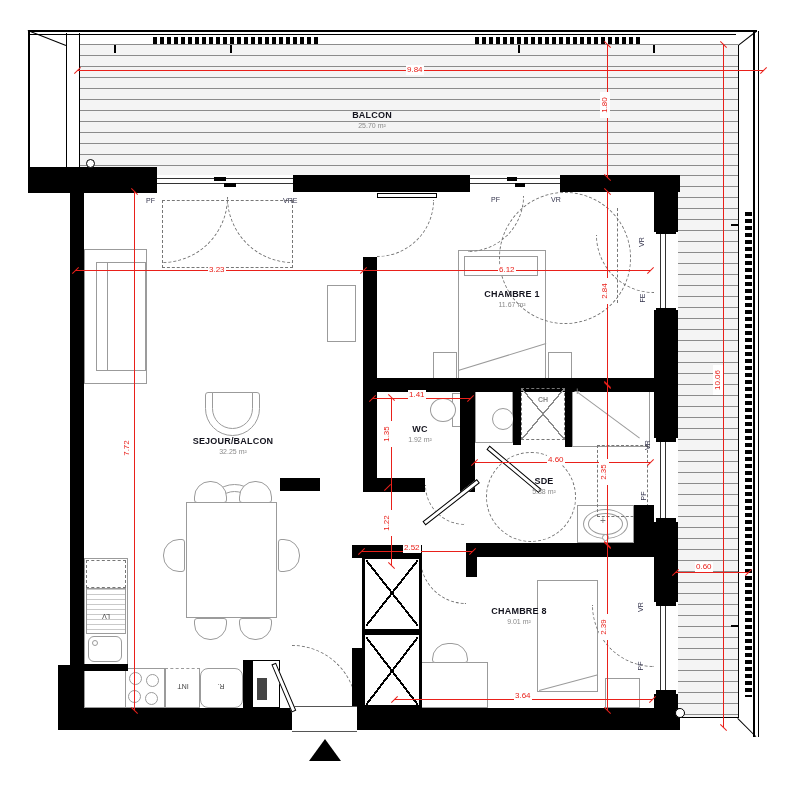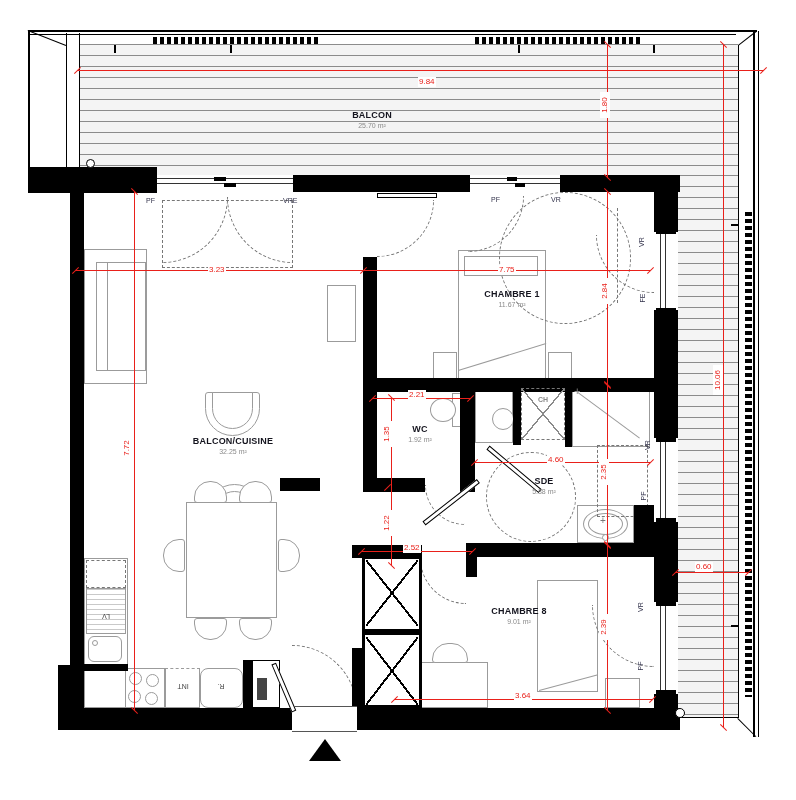--- a/index.html
+++ b/index.html
@@ -213,47 +213,47 @@
   <div class="fg" style="left:433px;top:352px;width:24px;height:30px;"></div>
   <div class="fg" style="left:548px;top:352px;width:24px;height:30px;"></div>
 
   <div class="fg" style="left:537px;top:580px;width:61px;height:112px;"></div>
   <div class="ln" style="left:539px;top:690px;width:60px;height:1px;transform:rotate(-15deg);transform-origin:0 0;"></div>
   <div class="fg" style="left:605px;top:678px;width:35px;height:30px;"></div>
   <div class="fg" style="left:410px;top:662px;width:78px;height:46px;"></div>
   <div class="fg" style="left:432px;top:643px;width:36px;height:20px;border-radius:16px 16px 3px 3px;"></div>
 
   <div class="redh" style="left:78px;top:70px;width:685px;"></div>
-  <div class="dlab" style="left:418px;top:65px;margin-top:12px;">9.84</div>
+  <div class="dlab" style="left:406px;top:65px;">9.84</div>
 
   <div class="redv" style="left:607px;top:45px;height:132px;"></div>
   <div class="dlab r" style="left:592px;top:100px;width:24px;">1.80</div>
 
   <div class="redh" style="left:76px;top:270px;width:574px;"></div>
   <div class="tk" style="left:363px;top:266px;"></div>
   <div class="dlab" style="left:208px;top:265px;">3.23</div>
-  <div class="dlab" style="left:498px;top:265px;">7.75</div>
+  <div class="dlab" style="left:498px;top:265px;">6.12</div>
 
   <div class="redv" style="left:607px;top:192px;height:193px;"></div>
   <div class="dlab r" style="left:592px;top:286px;width:24px;">2.84</div>
 
   <div class="redv" style="left:607px;top:385px;height:160px;"></div>
   <div class="dlab r" style="left:591px;top:467px;width:24px;">2.35</div>
 
   <div class="redv" style="left:607px;top:545px;height:165px;"></div>
   <div class="dlab r" style="left:591px;top:622px;width:24px;">2.39</div>
 
   <div class="redv" style="left:723px;top:45px;height:682px;"></div>
   <div class="dlab r" style="left:703px;top:375px;width:28px;">10.06</div>
 
   <div class="redv" style="left:134px;top:192px;height:518px;"></div>
   <div class="dlab r" style="left:114px;top:443px;width:24px;">7.72</div>
 
   <div class="redh" style="left:373px;top:398px;width:97px;"></div>
-  <div class="dlab" style="left:408px;top:390px;">2.21</div>
+  <div class="dlab" style="left:408px;top:390px;">1.41</div>
 
   <div class="redv" style="left:391px;top:398px;height:167px;"></div>
   <div class="tk" style="left:387px;top:483px;transform:rotate(45deg);"></div>
   <div class="dlab r" style="left:374px;top:429px;width:24px;">1.35</div>
   <div class="dlab r" style="left:374px;top:518px;width:24px;">1.22</div>
 
   <div class="redh" style="left:475px;top:462px;width:175px;"></div>
   <div class="dlab" style="left:547px;top:455px;">4.60</div>
 
   <div class="redh" style="left:362px;top:551px;width:110px;"></div>
@@ -263,21 +263,21 @@
   <div class="dlab" style="left:514px;top:691px;">3.64</div>
 
   <div class="redh" style="left:676px;top:572px;width:72px;"></div>
   <div class="dlab" style="left:695px;top:562px;">0.60</div>
 
   <div class="rlab" style="left:332px;top:110px;width:80px;">
     <div class="n" style="font-weight:600;">BALCON</div>
     <div class="a">25.70 m²</div>
   </div>
   <div class="rlab" style="left:163px;top:436px;width:140px;">
-    <div class="n">BALCON/CUISINE</div>
+    <div class="n">SEJOUR/BALCON</div>
     <div class="a">32.25 m²</div>
   </div>
   <div class="rlab" style="left:452px;top:289px;width:120px;">
     <div class="n">CHAMBRE 1</div>
     <div class="a">11.67 m²</div>
   </div>
   <div class="rlab" style="left:380px;top:424px;width:80px;">
     <div class="n">WC</div>
     <div class="a">1.92 m²</div>
   </div>

